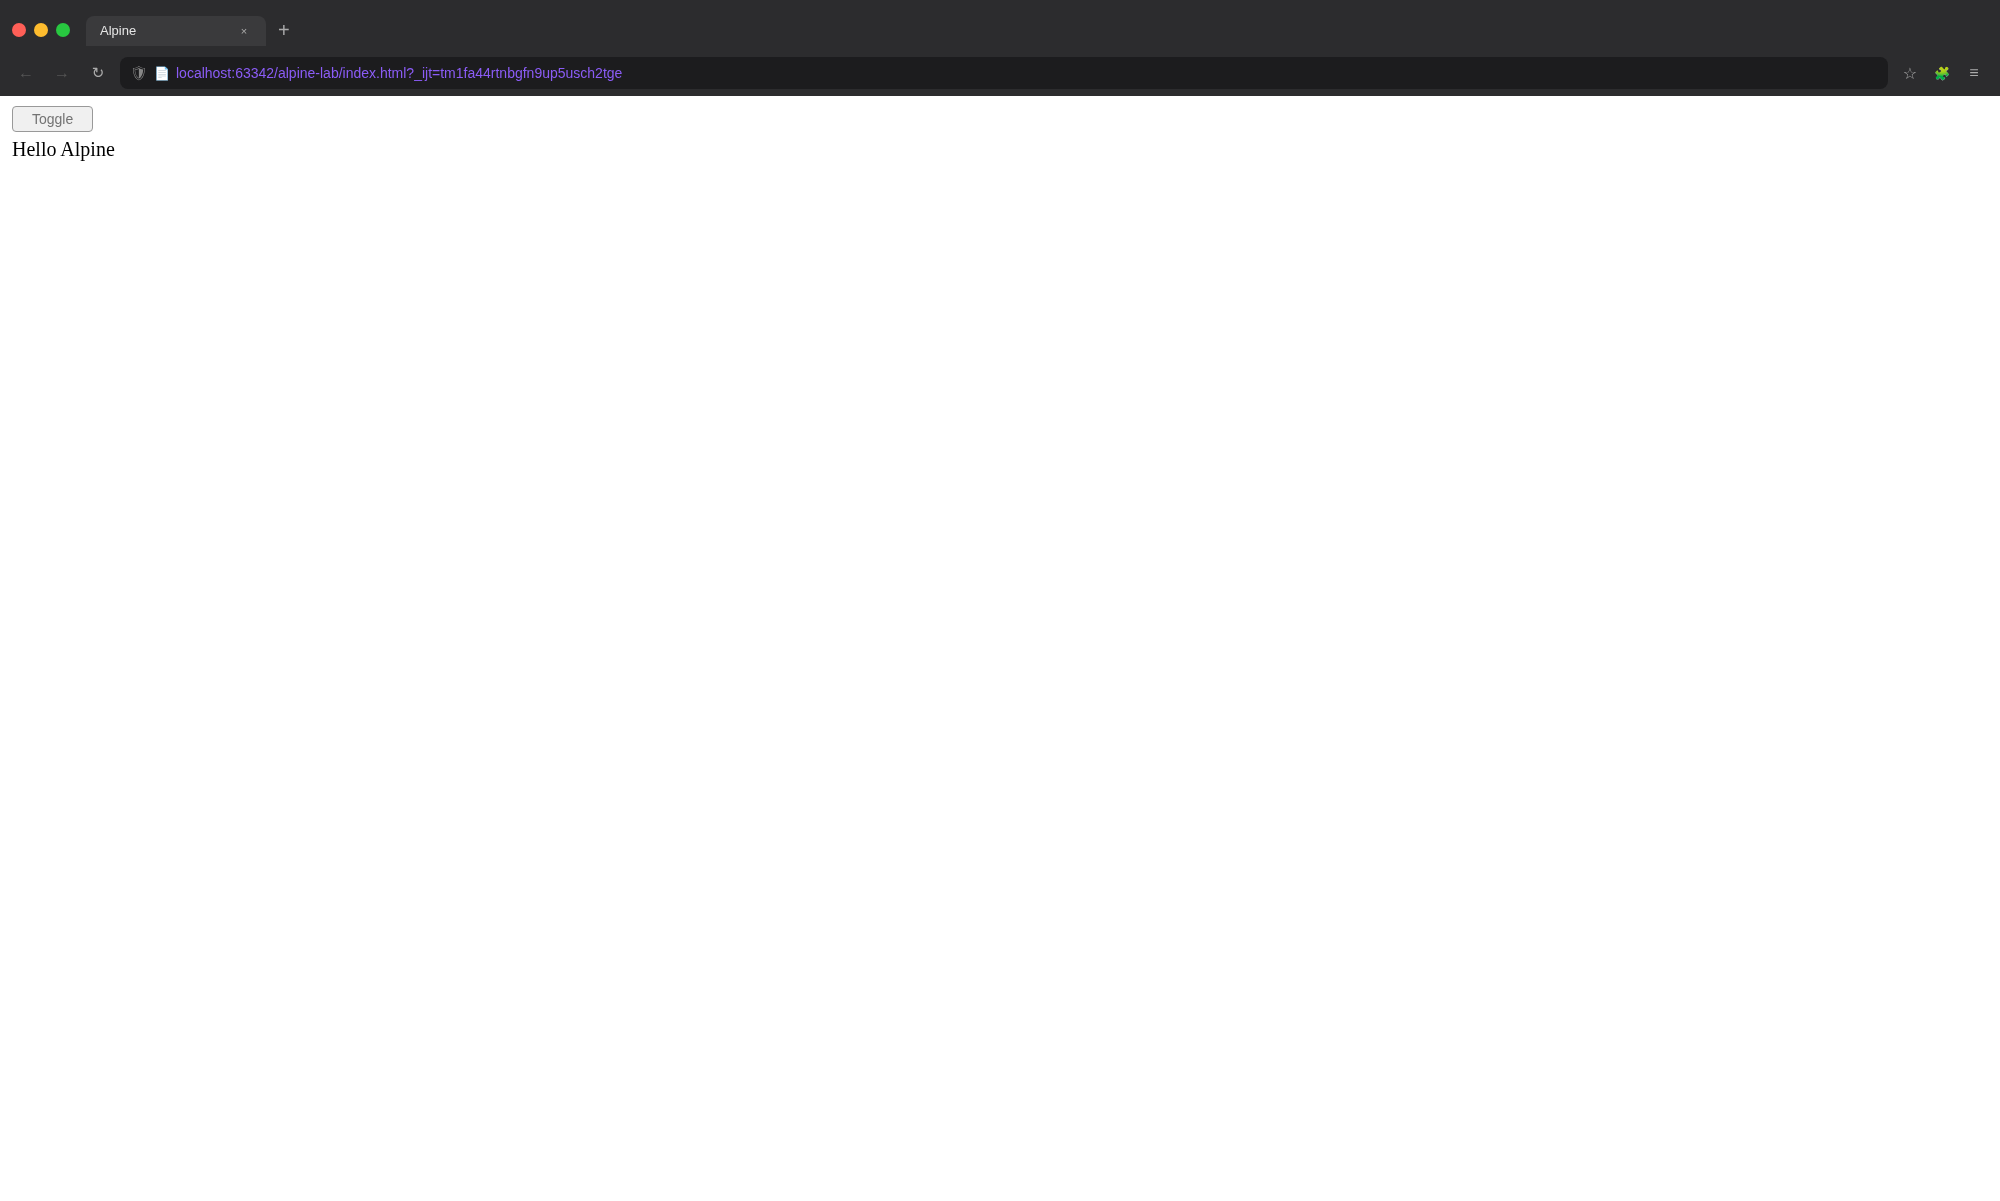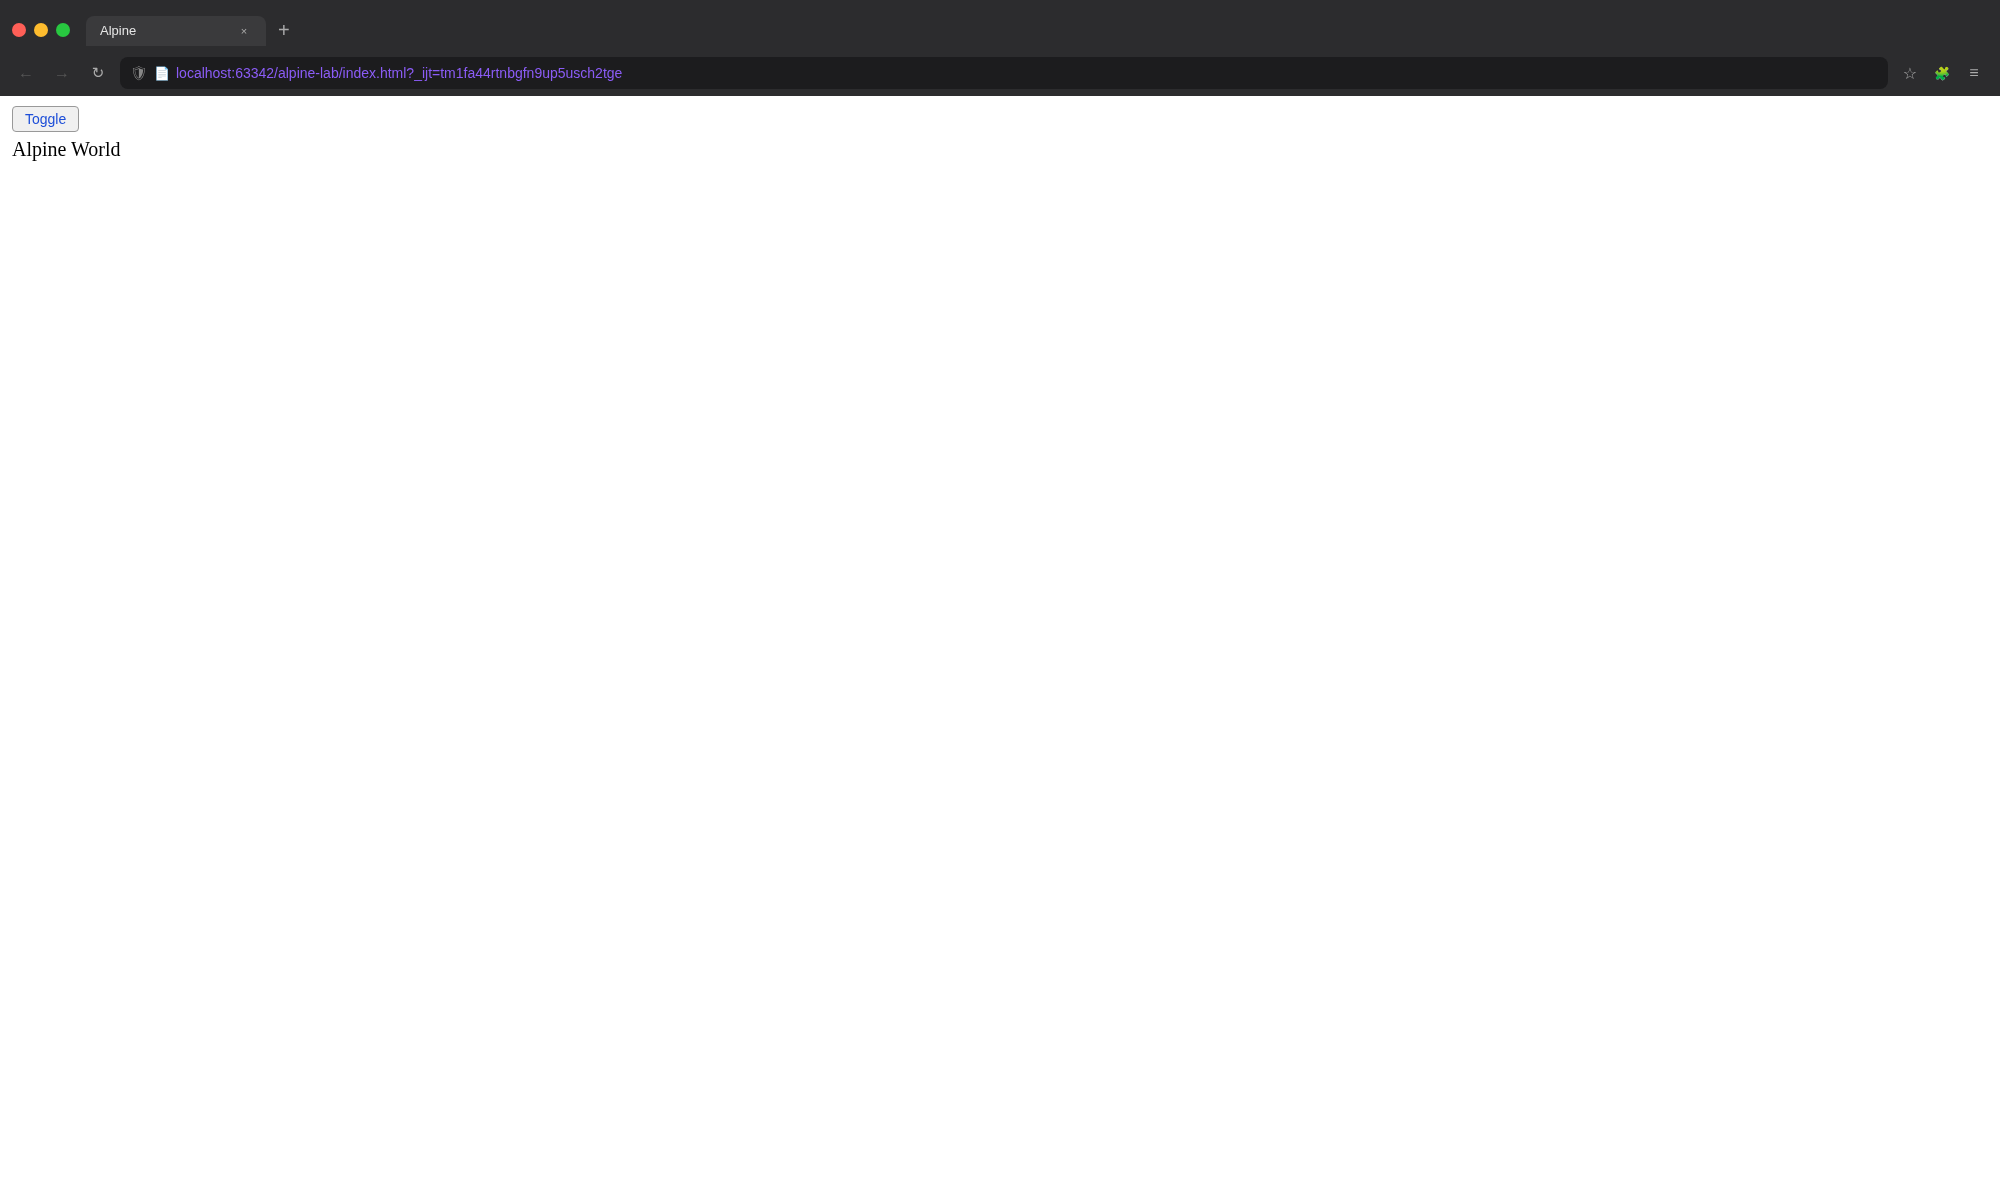--- a/index.html
+++ b/index.html
@@ -209,26 +209,26 @@
     
     .page-content {
       background: #ffffff;
       width: 100%;
       height: calc(1201px - 96px);
       padding: 10px 12px;
     }
 
     .toggle-button {
       display: inline-block;
-      padding: 4px 12px;
+      padding: 4px 19px;
       border: 1px solid #999;
       border-radius: 4px;
       background: #f0f0f0;
       font-size: 14px;
-      color: #1d4ed8;
+      color: #737373;
       cursor: pointer;
       font-family: inherit;
       margin-bottom: 4px;
     }
 
     .hello-world-text {
       font-size: 20px;
       color: #000000;
       font-weight: 400;
       margin-top: 2px;
@@ -284,14 +284,14 @@
       <button class="toolbar-btn">
         <span>≡</span>
       </button>
     </div>
   </div>
 </div>
 
 <div class="page-content">
   <button class="toggle-button">Toggle</button>
   <br>
-  <span class="hello-world-text">Alpine World</span>
+  <span class="hello-world-text">Hello Alpine</span>
 </div>
 
 </body></html>

